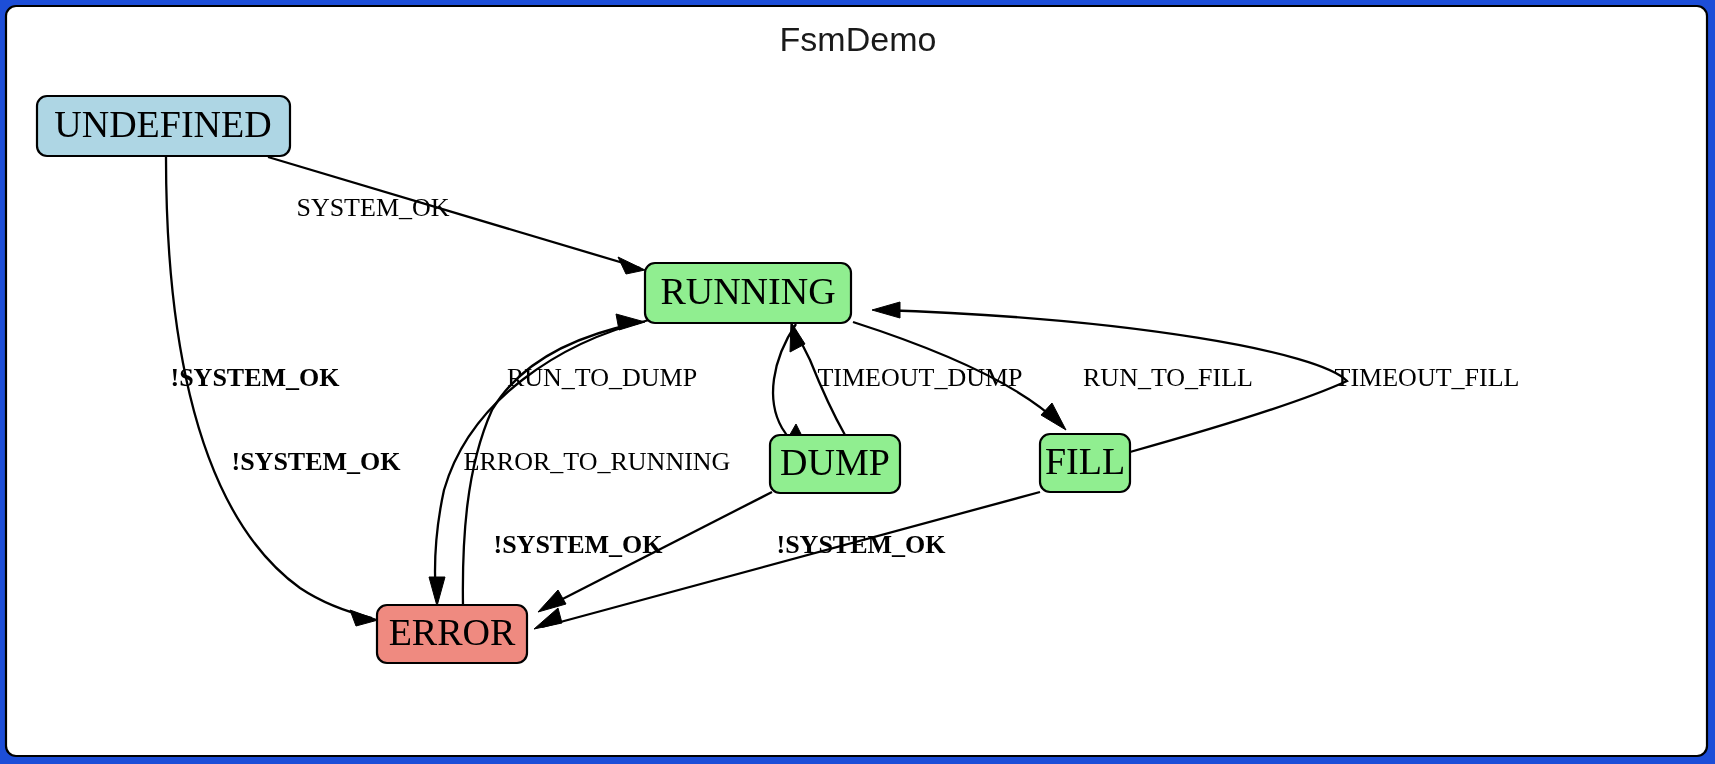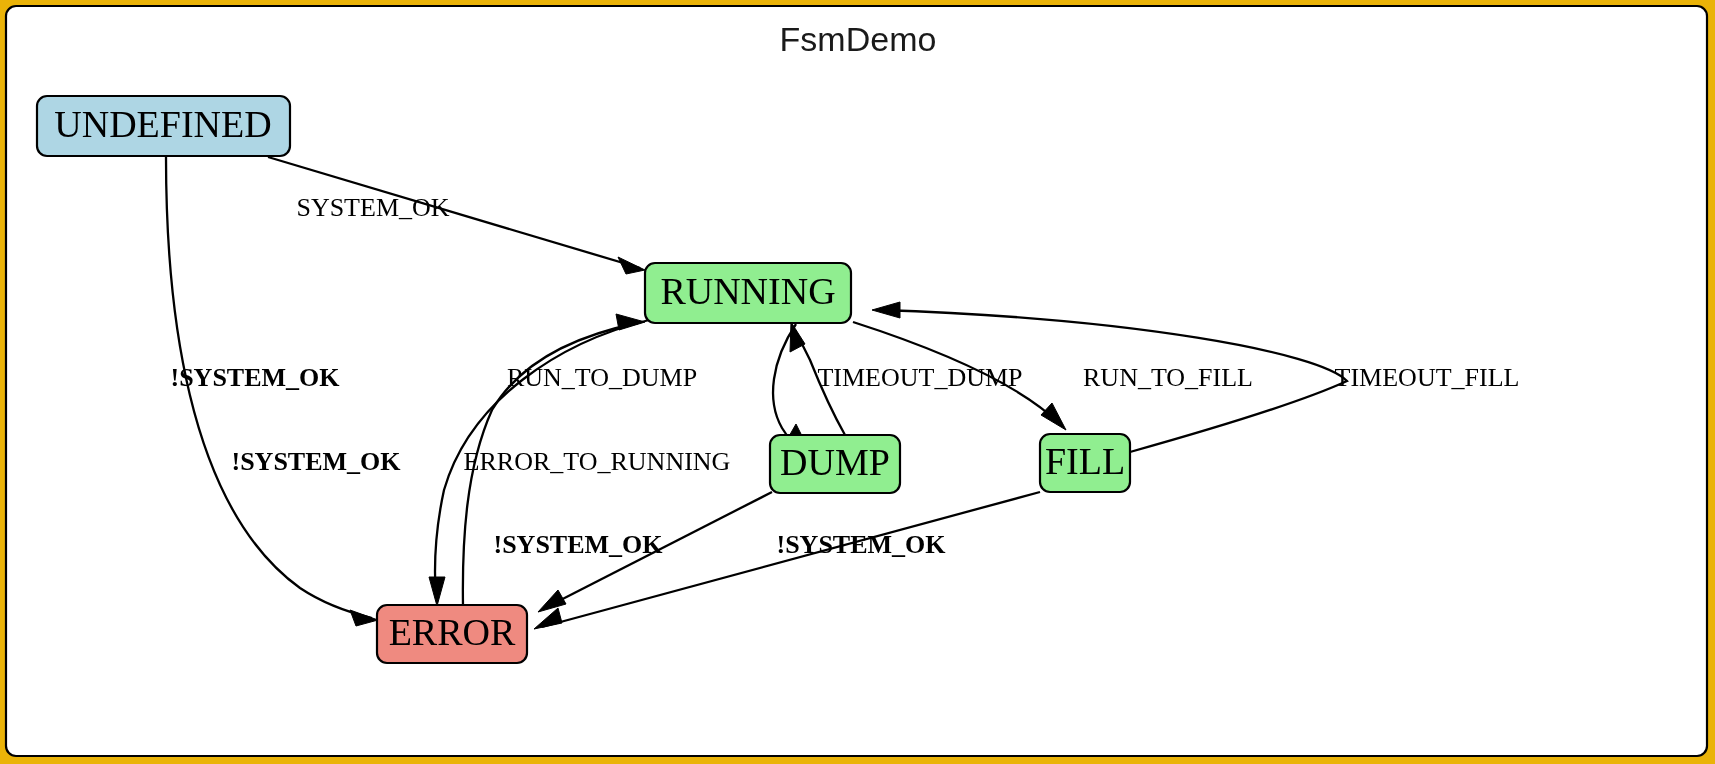--- a/index.html
+++ b/index.html
@@ -10,21 +10,21 @@
   body {
     width: 1715px;
     height: 764px;
     font-family: "Liberation Serif", serif;
     overflow: hidden;
   }
   #diagram-root {
     position: relative;
     width: 1715px;
     height: 764px;
-    background: #eab308;
+    background: #1d4ed8;
   }
   svg#fsm-svg {
     display: block;
     width: 1715px;
     height: 764px;
   }
   .graph-frame {
     fill: #ffffff;
     stroke: #000000;
     stroke-width: 2.2;

